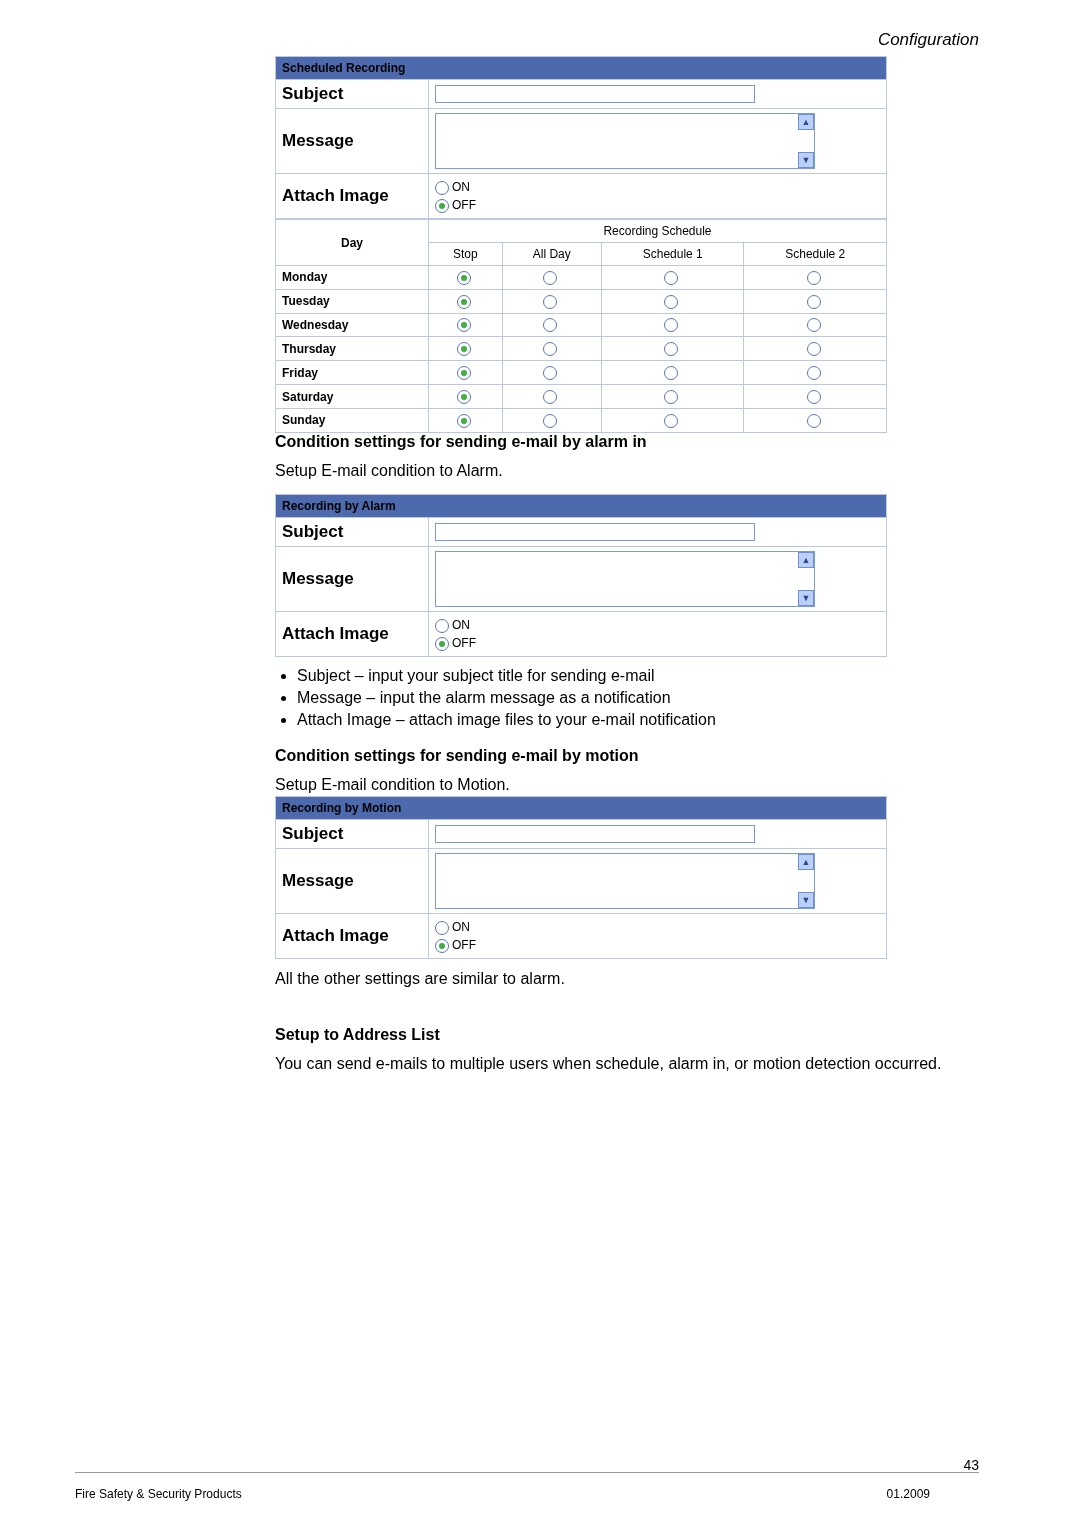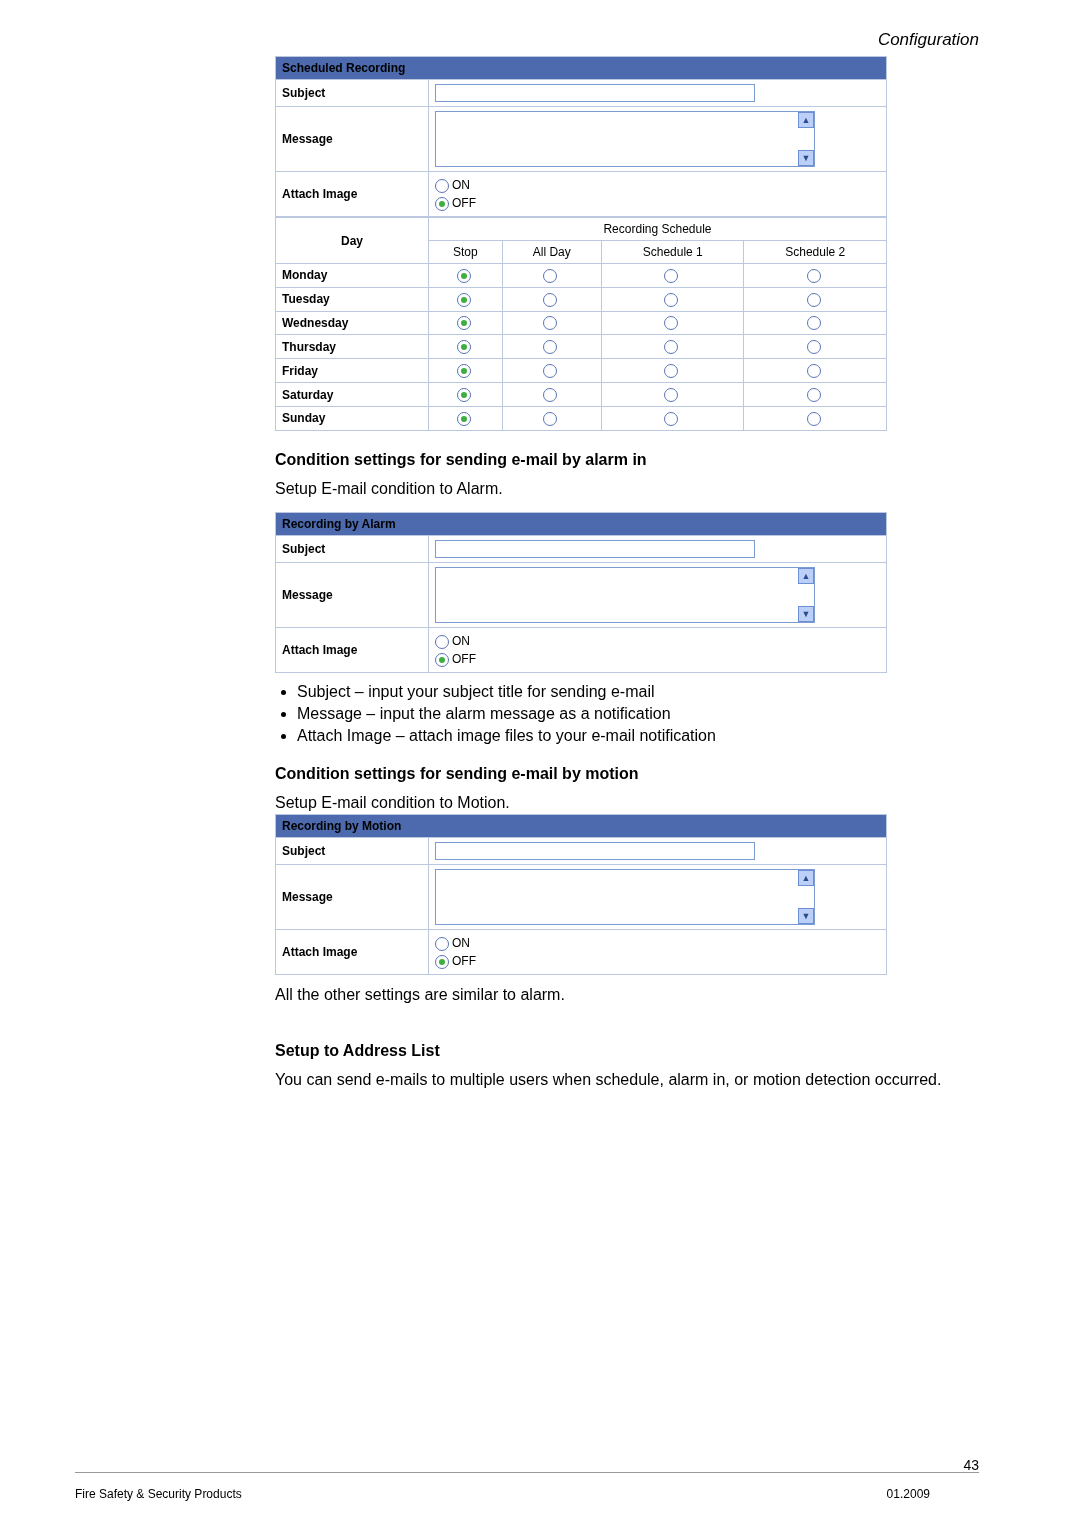--- a/index.html
+++ b/index.html
@@ -45,21 +45,21 @@
     border: 1px solid #6681b8;
   }
   .panel-table td, .panel-table th {
     border: 1px solid #bcc8e0;
     padding: 4px 6px;
     vertical-align: middle;
   }
   .label-cell {
     width: 140px;
     font-weight: bold;
-    font-size: 12px;
+    font-size: 17px;
     background: #fff;
     margin-left: 21px;
   }
   .text-input {
     width: 320px;
     height: 18px;
     border: 1px solid #7b9bd1;
     box-sizing: border-box;
     background: #fff;
   }
@@ -134,21 +134,20 @@
   }
 
   .body-text {
     font-family: Arial, Helvetica, sans-serif;
     font-size: 16px;
     line-height: 1.45;
   }
   .section-bold {
     font-weight: bold;
     font-size: 16px;
-    margin-top: 20px;
     margin-bottom: 8px;
   }
   ul.bullets {
     list-style: disc;
     padding-left: 22px;
     margin: 10px 0 18px 0;
   }
   ul.bullets li {
     margin-bottom: 4px;
     font-size: 16px;

